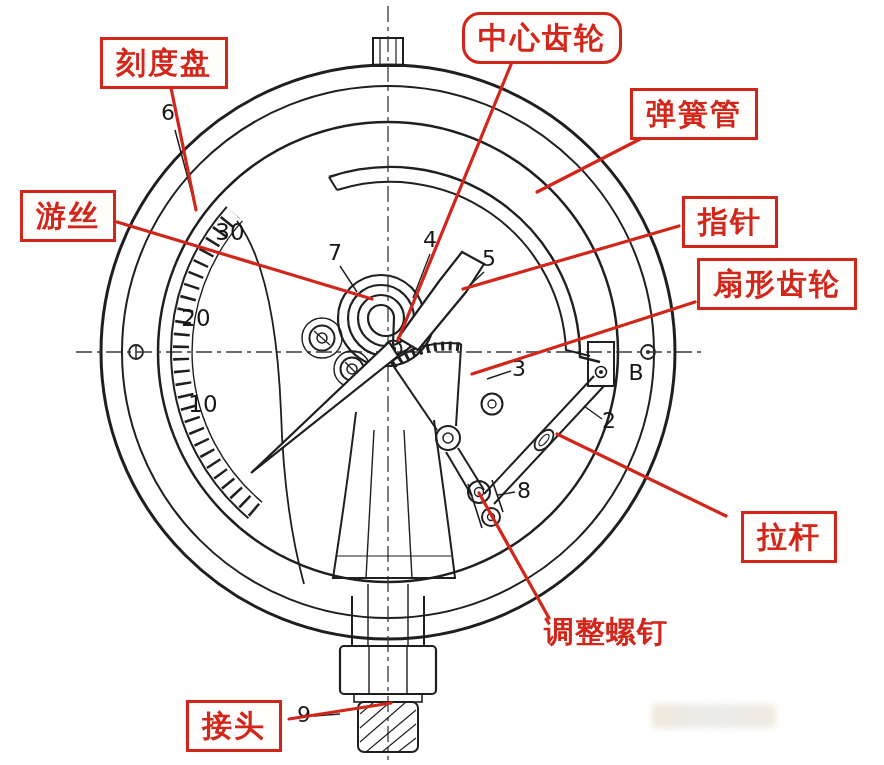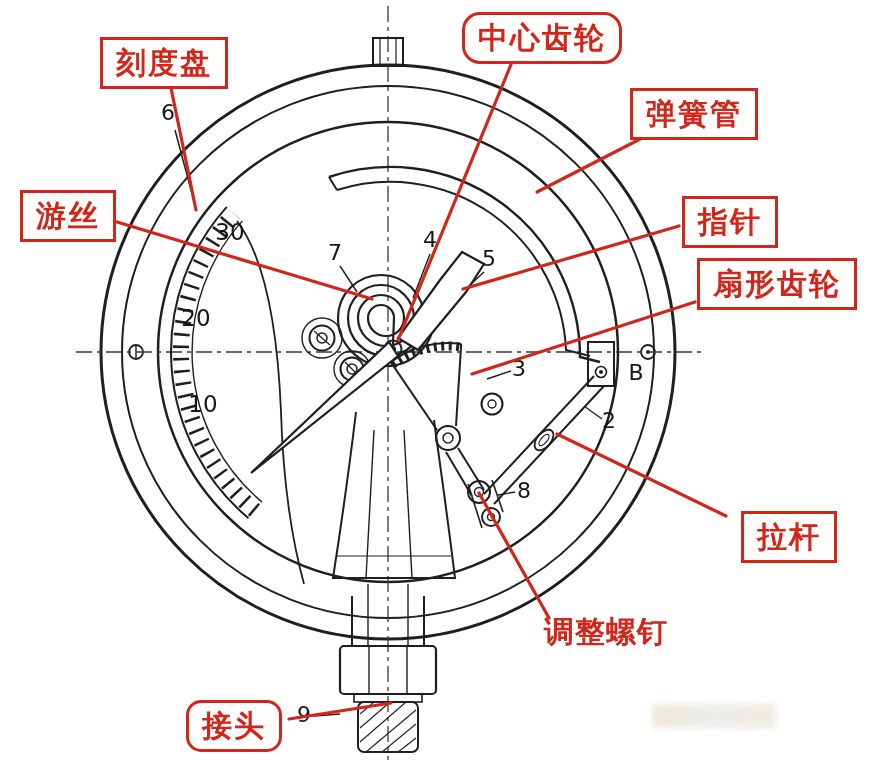--- a/index.html
+++ b/index.html
@@ -220,17 +220,17 @@
   <div class="callout" style="left:100px;top:37px;"><span>刻度盘</span></div>
   <div class="callout" style="left:462px;top:12px;border-radius:18px;"><span>中心齿轮</span></div>
   <div class="callout" style="left:630px;top:88px;"><span>弹簧管</span></div>
   <div class="callout" style="left:12px;top:190px;margin-left:8px;"><span>游丝</span></div>
   <div class="callout" style="left:682px;top:196px;"><span>指针</span></div>
   <div class="callout" style="left:697px;top:258px;"><span>扇形齿轮</span></div>
   <div class="callout" style="left:741px;top:511px;"><span>拉杆</span></div>
   <div class="callout callout--plain" style="left:518px;top:610px;">
     <span class="l1">调整螺钉</span>
   </div>
-  <div class="callout" style="left:186px;top:700px;border-radius:15px;"><span>接头</span></div>
+  <div class="callout" style="left:186px;top:700px;"><span>接头</span></div>
 
   <div class="watermark"></div>
 
 </div>
 
 </body></html>

